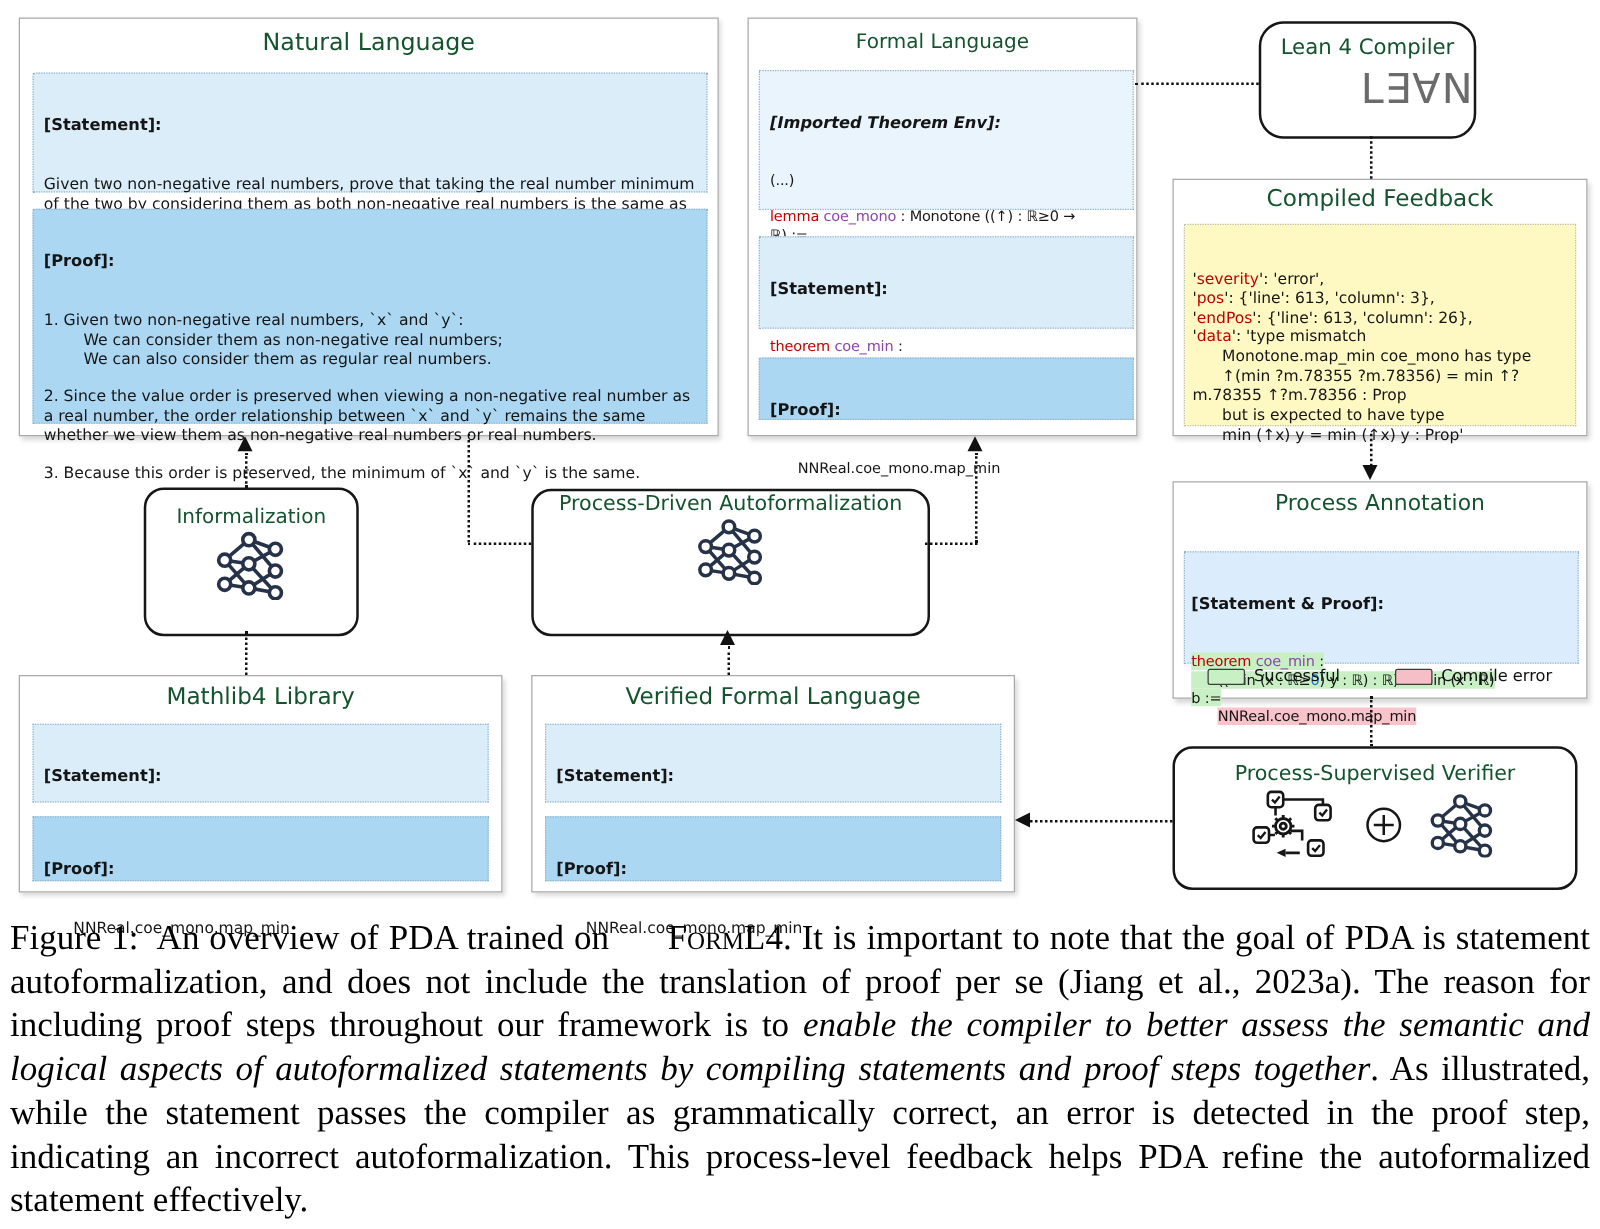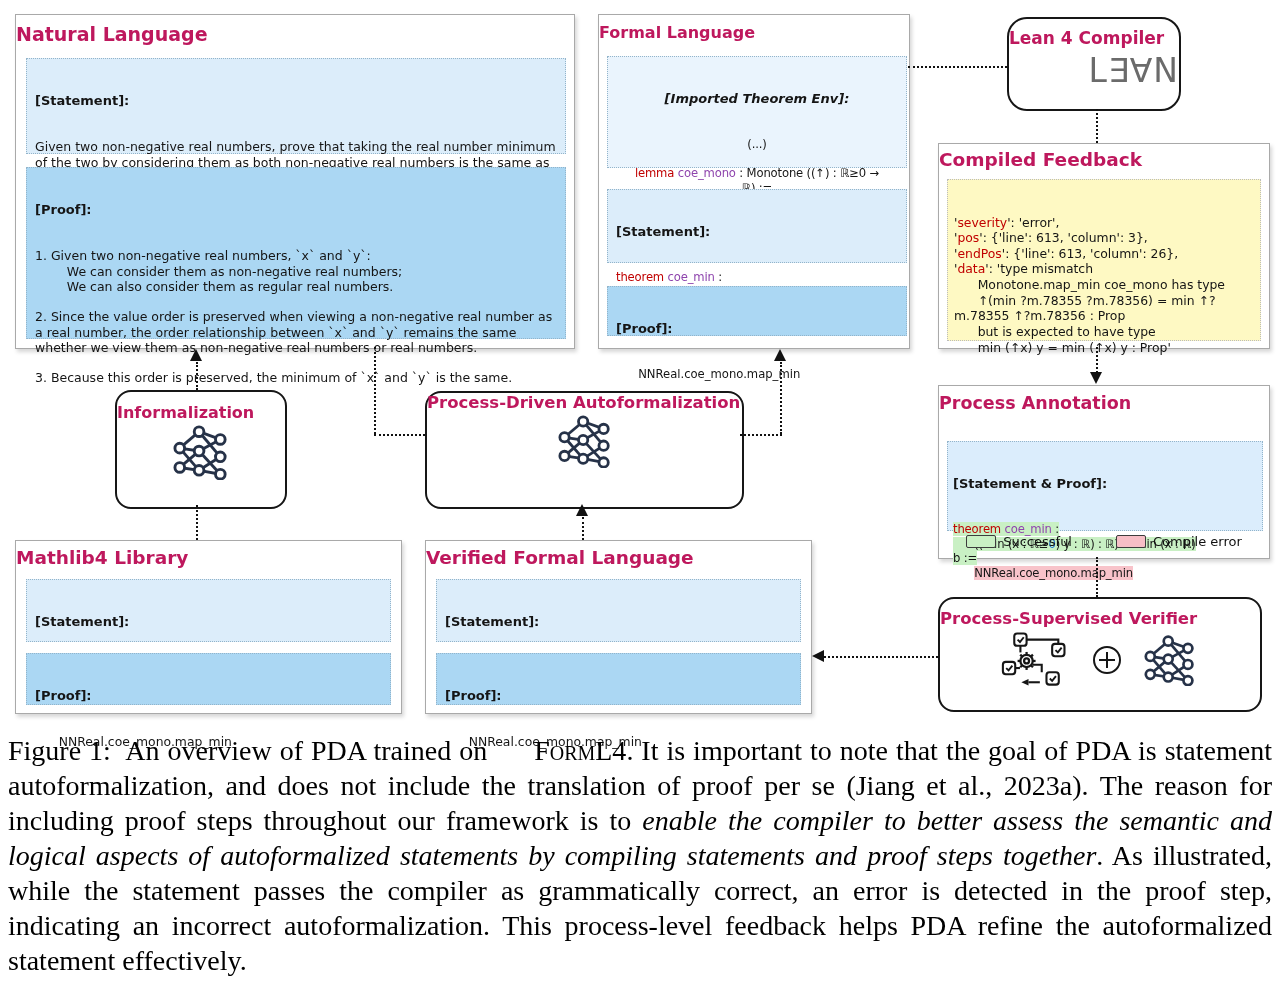--- a/index.html
+++ b/index.html
@@ -2,21 +2,21 @@
 <html><head>
 <meta charset="utf-8">
 <style>
   html,body{margin:0;padding:0;background:#fff;}
   #fig{position:relative;width:1280px;height:983px;background:#fff;overflow:hidden;
        font-family:"DejaVu Sans",sans-serif;color:#111;}
   
   .panel{position:absolute;background:#fff;border:1px solid #a9a9a9;
          box-shadow:2px 3px 4px rgba(0,0,0,.16);}
   .rbox{position:absolute;background:#fff;border:2px solid #161616;border-radius:16px;}
-  .ptitle{font-weight:bold;color:#be185d;}
+  .ptitle{font-weight:normal;text-align:center;color:#14532d;}
   
   .sub{position:absolute;border:1px dotted #93b4ca;padding:3px 8px;
        font-size:12.5px;line-height:1.22;white-space:pre-wrap;color:#151515;}
   .lbl{font-weight:bold;font-size:13px;line-height:1.25;}
   .ital{font-style:italic;}
   .blue-light{background:#dcedfa;}
   .blue-lighter{background:#eaf4fd;}
   .blue-med{background:#abd7f3;}
   .graybox{background:#fef9c3;border-color:#bcbcbc;}
   .annotbox{background:#dbedfc;}
@@ -74,21 +74,21 @@
         We can also consider them as regular real numbers.
 
 2. Since the value order is preserved when viewing a non-negative real number as a real number, the order relationship between `x` and `y` remains the same whether we view them as non-negative real numbers or real numbers.
 
 3. Because this order is preserved, the minimum of `x` and `y` is the same.</div>
     </div>
   </div>
 
   <div class="panel" style="left:598px;top:14px;width:310px;height:333px;">
     <div class="ptitle" style="font-size:16px;margin-top:8px;">Formal Language</div>
-    <div class="sub blue-lighter" style="left:8px;top:41px;width:282px;height:104px;text-align:center;">
+    <div class="sub blue-lighter" style="left:8px;top:41px;width:282px;height:104px;">
       <div class="lbl ital">[Imported Theorem Env]:</div>
       <div class="code smallcode tight"><div class="code-line"><span>(...)</span></div><div class="code-line"><span></span></div><div class="code-line"><span class="seg-kw">lemma </span><span class="seg-id">coe_mono</span><span> : Monotone ((↑) : ℝ≥0</span><span> →</span></div><div class="code-line"><span>ℝ) :=</span></div><div class="code-line"><span>      </span><span class="seg-kw">fun</span><span> _ _ =&gt; NNReal.coe_le_coe.2</span></div></div>
     </div>
     <div class="sub blue-light" style="left:8px;top:174px;width:282px;height:66px;">
       <div class="lbl">[Statement]:</div>
       <div class="code smallcode tight"><div class="code-line"><span class="seg-kw">theorem </span><span class="seg-id">coe_min</span><span> :</span></div><div class="code-line"><span>      ((min (x : ℝ≥</span><span class="seg-num">0</span><span>) y : ℝ) : ℝ) = min (x : ℝ)</span></div><div class="code-line"><span>y :=</span></div></div>
     </div>
     <div class="sub blue-med" style="left:8px;top:271px;width:282px;height:42px;">
       <div class="lbl">[Proof]:</div>
       <div class="code smallcode"><div class="code-line"><span>      NNReal.coe_mono.map_min</span></div></div>

